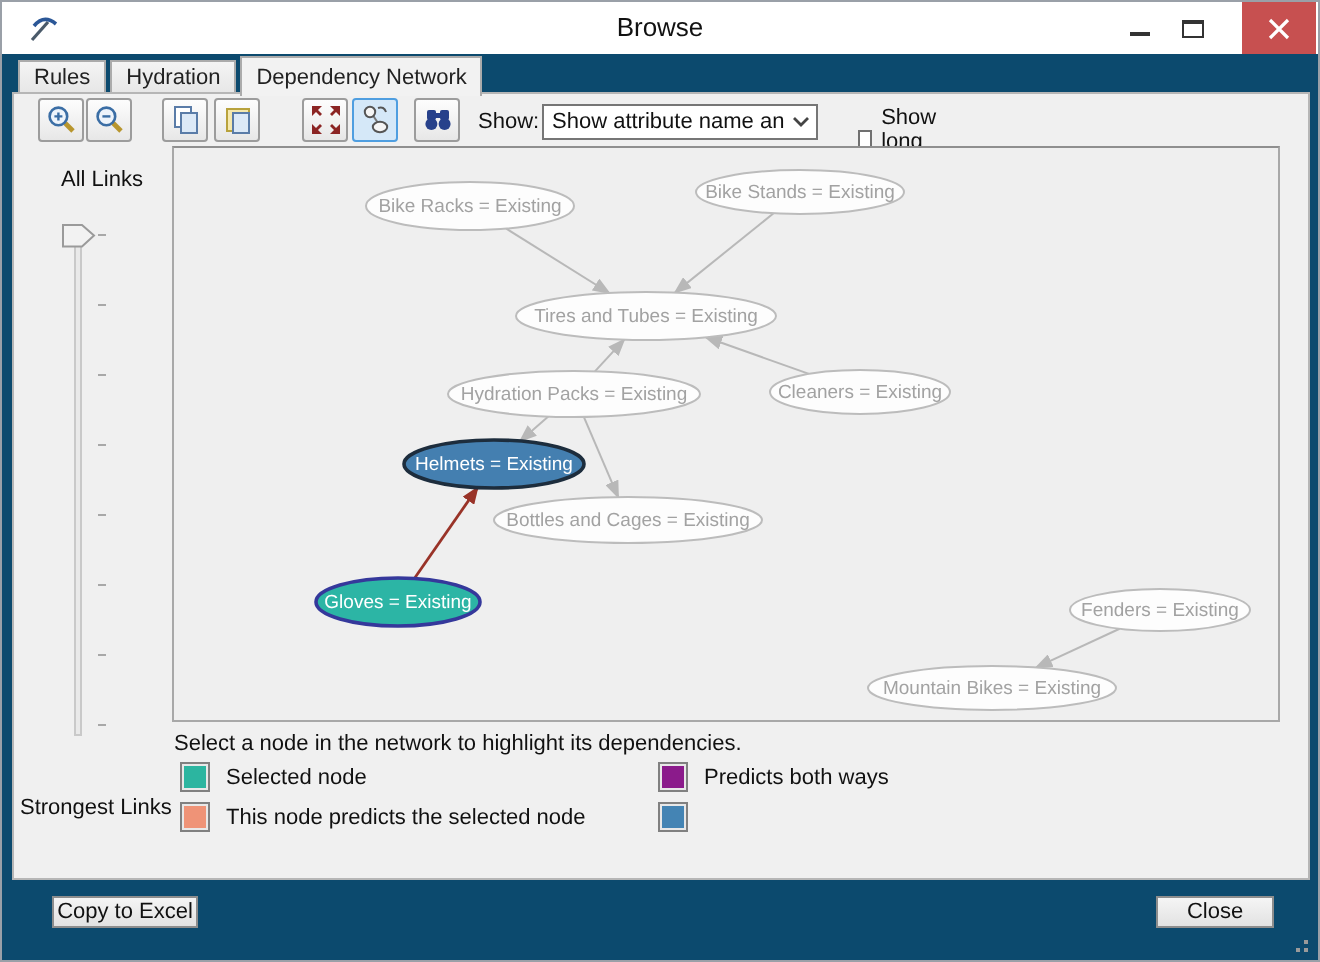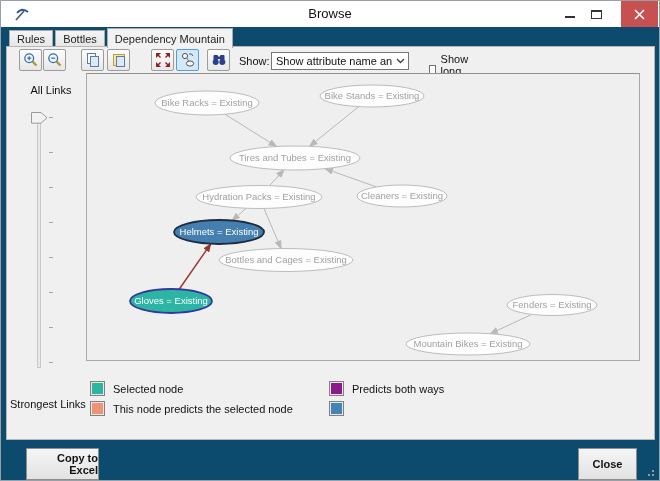--- a/index.html
+++ b/index.html
@@ -54,32 +54,32 @@
   .all-links-label { position:absolute; left:18px; top:37px; width:52px; text-align:center; font-size:11px; color:#111; }
   .slider-track { position:absolute; left:30px; top:70px; width:4px; height:251px;
     background:#e9e9e9; border:1px solid #c9c9c9; }
   .slider-thumb { position:absolute; left:24px; top:65px; }
   .slider-ticks { position:absolute; left:42px; top:70px; width:6px; height:252px; }
   .tick { position:absolute; left:0; width:4px; height:1px; background:#a8a8a8; }
   .strongest-links-label { position:absolute; left:3px; top:351px; font-size:11px; color:#111; }
   
   .graph-canvas {
     position:absolute; left:79px; top:26px; width:554px; height:288px;
-    background:#efefef; border:1px solid #a8a8a8; border-top-color:#8f8f8f;
+    background:#efefef; border:1px solid #a8a8a8; border-top-color:#8f8f8f;padding-left:28px;
   }
   .hint-text { position:absolute; left:80px; top:319px; font-size:11px; color:#111; }
   
   .legend-item { position:absolute; display:flex; align-items:center; }
   .swatch { width:15px; height:15px; border:1px solid #808080; box-shadow:inset 0 0 0 1px #e8e8e8; }
   .legend-label { margin-left:8px; font-size:11px; color:#111; }
   
   .footer-btn {
-    position:absolute; height:32px; font-size:11px; color:#111; text-align:right;
+    position:absolute; height:16px; font-size:11px; color:#111; text-align:right;
     background:linear-gradient(#f5f5f5,#e2e2e2); border:1px solid #8d8d8d;
-    display:flex; align-items:center; justify-content:center;font-weight:bold;
+    display:flex; align-items:center; justify-content:center;
   }
   .btn-copy { left:25px; top:447px; width:73px; }
   .btn-close-dlg { left:577px; top:447px; width:59px; }
   .resize-grip { position:absolute; right:5px; bottom:4px; width:10px; height:10px; }
   .resize-grip i { position:absolute; width:2px; height:2px; background:#9a9a9a; }
 </style>
 </head>
 <body>
 
 <div class="window">
@@ -98,22 +98,22 @@
       </div>
     <div class="caption-btn btn-close">
       <svg width="11" height="11" viewBox="0 0 11 11">
         <path d="M1,1 L10,10 M10,1 L1,10" stroke="#ffffff" stroke-width="1.6"></path>
       </svg>
     </div>
   </div>
 
   <div class="tabstrip">
     <div class="tab">Rules</div>
-    <div class="tab">Bottles</div>
-    <div class="tab active">Dependency Mountain</div>
+    <div class="tab">Hydration</div>
+    <div class="tab active">Dependency Network</div>
   </div>
 
   <div class="tabpage">
 
     <div class="toolbar">
       <div class="tbtn" style="left:8px">
         <svg width="16" height="16" viewBox="0 0 16 16">
           <line x1="9.5" y1="9.5" x2="13.5" y2="13.5" stroke="#b8962e" stroke-width="2.4"></line>
           <circle cx="6.2" cy="6.2" r="4.4" fill="#eef4fb" stroke="#3b6ea5" stroke-width="1.3"></circle>
           <path d="M6.2,4.2 V8.2 M4.2,6.2 H8.2" stroke="#3b6ea5" stroke-width="1.2"></path>
@@ -251,20 +251,21 @@
             <ellipse cx="465" cy="231" rx="45" ry="10.5" fill="#fdfdfd" stroke="#bcbcbc" stroke-width="1"></ellipse>
             <text x="465" y="234" text-anchor="middle" font-size="9.5" font-family="&quot;Liberation Sans&quot;, sans-serif" fill="#a2a2a2">Fenders = Existing</text>
           </g>
           <g>
             <ellipse cx="381" cy="270" rx="62" ry="11" fill="#fdfdfd" stroke="#bcbcbc" stroke-width="1"></ellipse>
             <text x="381" y="273" text-anchor="middle" font-size="9.5" font-family="&quot;Liberation Sans&quot;, sans-serif" fill="#a2a2a2">Mountain Bikes = Existing</text>
           </g>
         </svg>
     </div>
 
+    <div class="hint-text">Select a node in the network to highlight its dependencies.</div>
 
     <div class="legend-item" style="left:83px;top:354px">
       <span class="swatch" style="background: rgb(239, 147, 119);"></span>
       <span class="legend-label">This node predicts the selected node</span>
     </div>
     <div class="legend-item" style="left:83px;top:334px">
       <span class="swatch" style="background: rgb(44, 181, 160);"></span>
       <span class="legend-label">Selected node</span>
     </div>
     <div class="legend-item" style="left:322px;top:334px">

